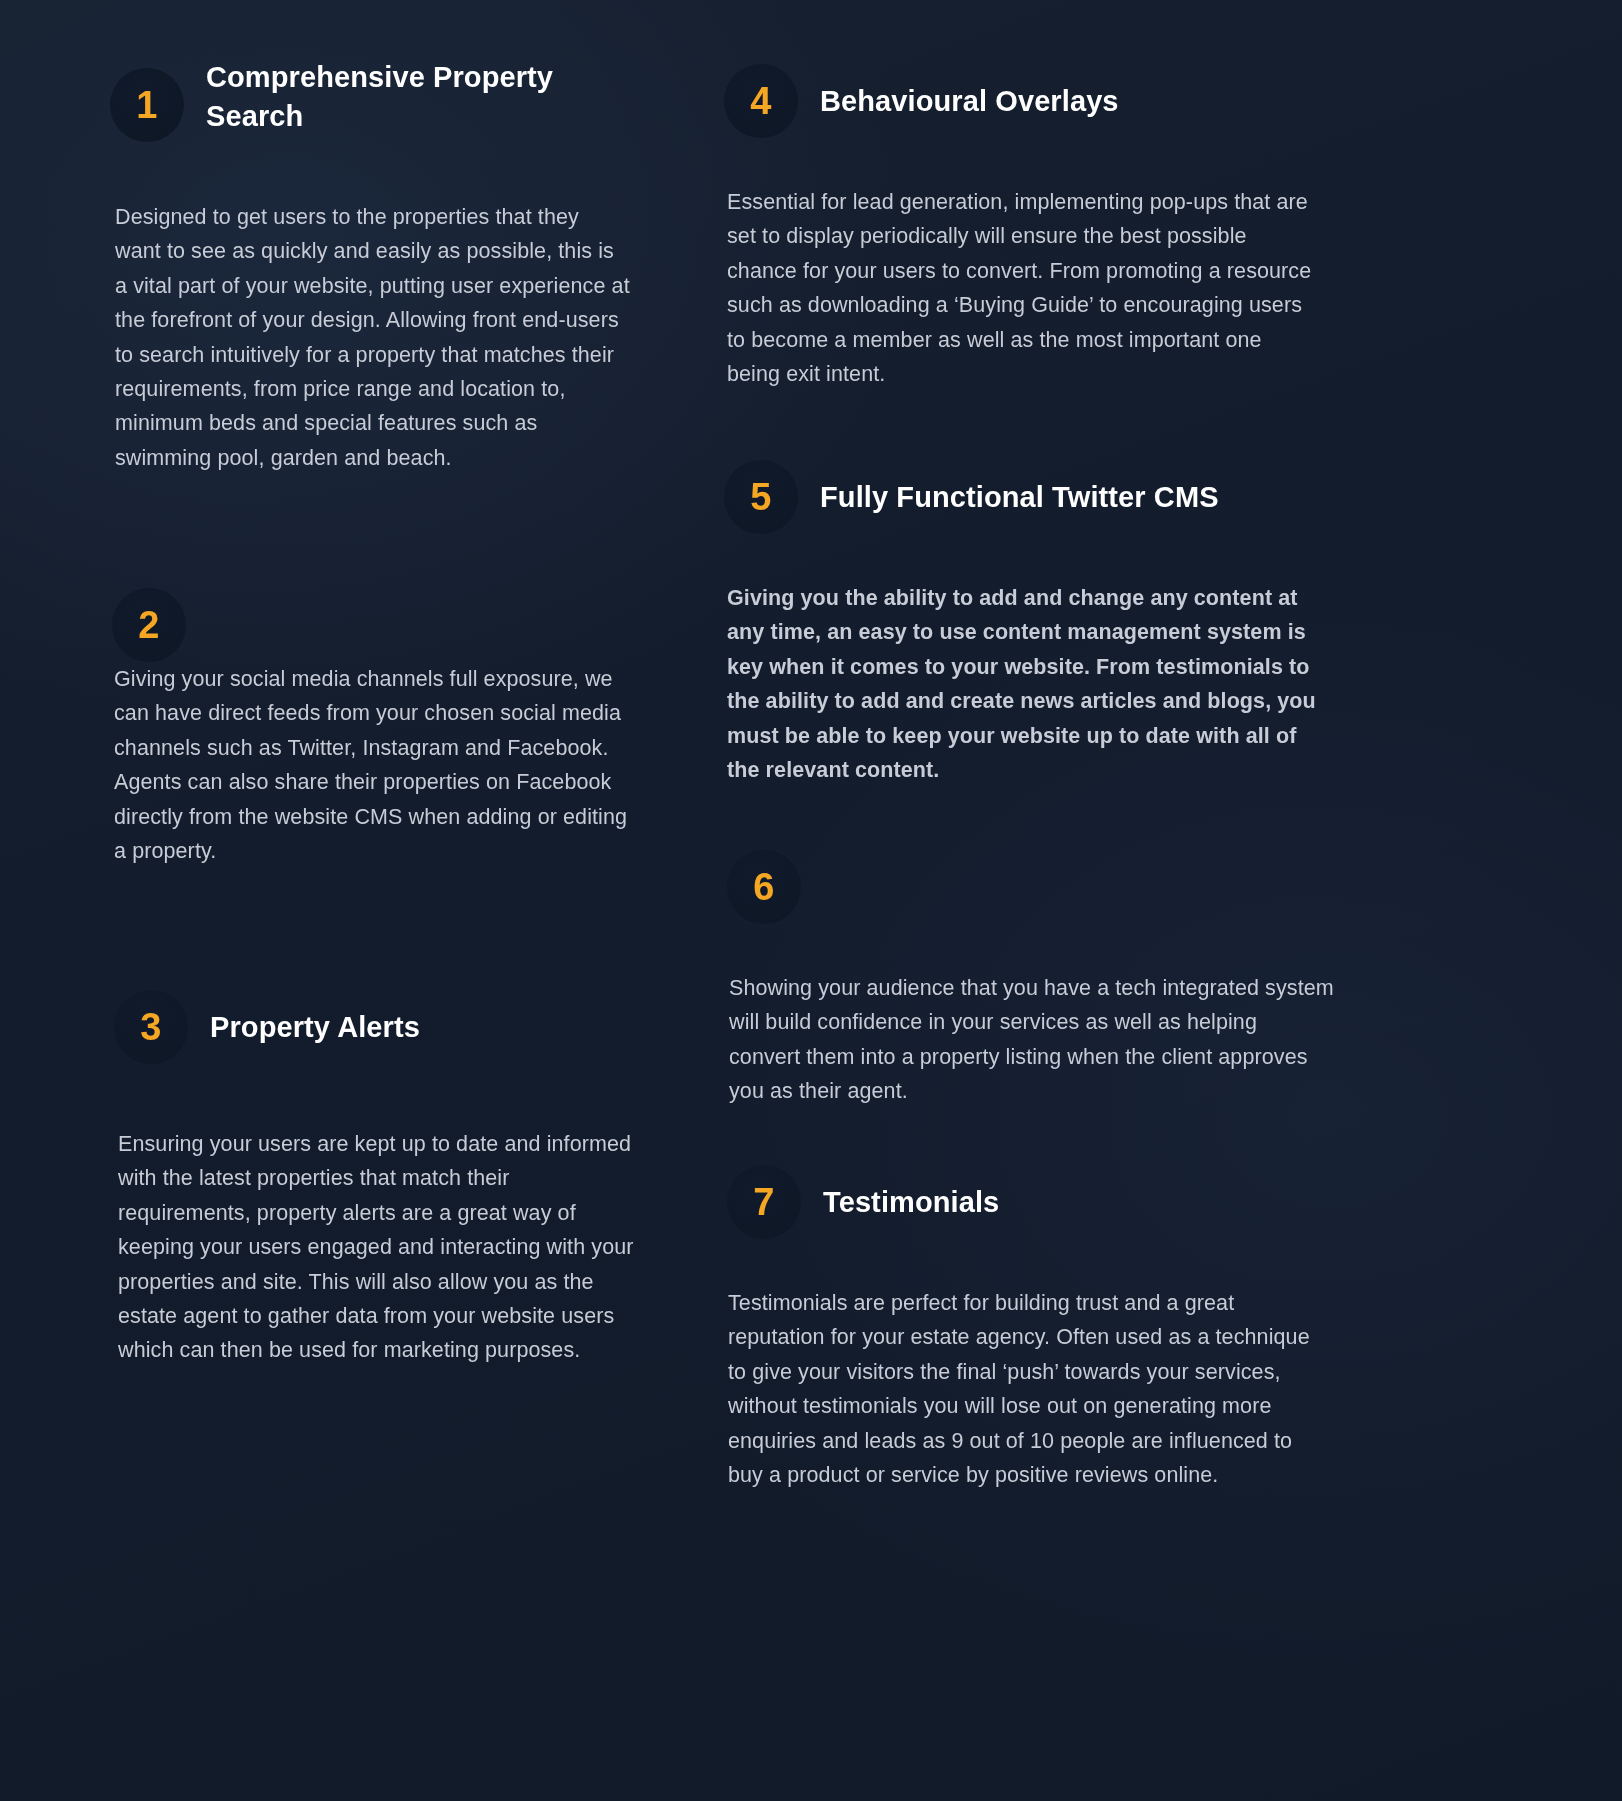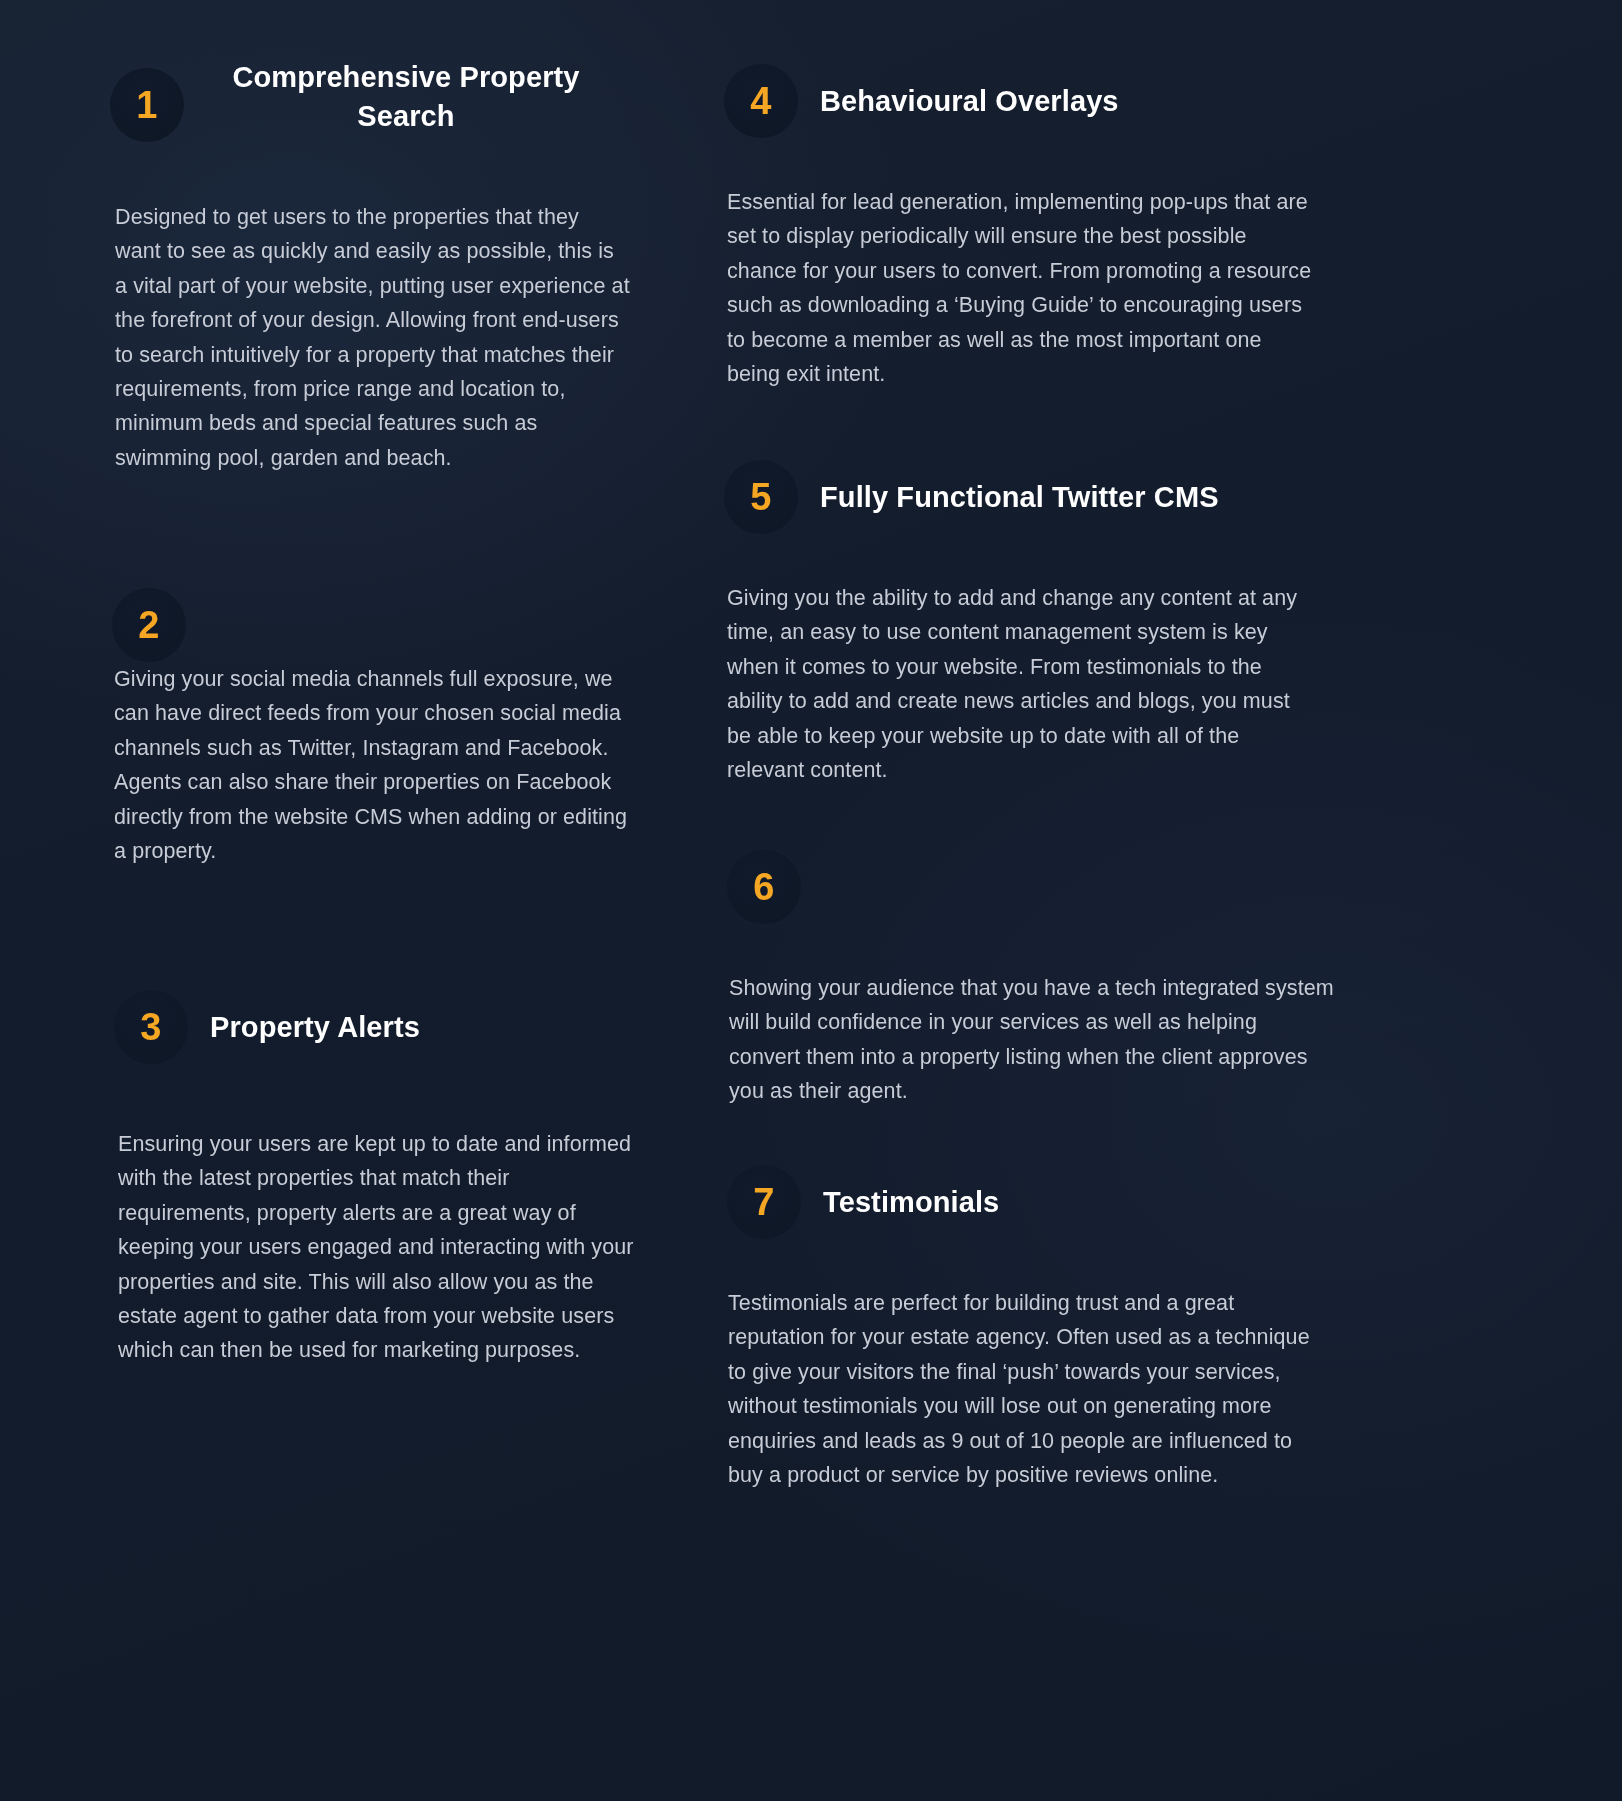--- a/index.html
+++ b/index.html
@@ -59,21 +59,21 @@
 </head>
 <body>
 
 <div class="page">
 
   <div class="col col-left">
 
     <div class="block" style="left:110px; top:58px; width:520px;">
       <div class="head" style="align-items:flex-start;">
         <div class="badge" style="margin-top:10px;">1</div>
-        <div class="title" style="max-width:400px;text-align:center;">Comprehensive Property Search</div>
+        <div class="title" style="max-width:400px;">Comprehensive Property Search</div>
       </div>
       <div class="body-text" style="margin-top:58px; margin-left:5px; width:515px;">Designed to get users to the properties that they want to see as quickly and easily as possible, this is a vital part of your website, putting user experience at the forefront of your design. Allowing front end-users to search intuitively for a property that matches their requirements, from price range and location to, minimum beds and special features such as swimming pool, garden and beach.</div>
     </div>
 
     <div class="block" style="left:112px; top:588px; width:560px;">
       <div class="head">
         <div class="badge">2</div>
       </div>
       <div class="body-text" style="margin-left:2px; width:530px;">Giving your social media channels full exposure, we can have direct feeds from your chosen social media channels such as Twitter, Instagram and Facebook. Agents can also share their properties on Facebook directly from the website CMS when adding or editing a property.</div>
     </div>
@@ -96,21 +96,21 @@
         <div class="title">Behavioural Overlays</div>
       </div>
       <div class="body-text" style="margin-top:47px; margin-left:3px; width:590px;">Essential for lead generation, implementing pop-ups that are set to display periodically will ensure the best possible chance for your users to convert. From promoting a resource such as downloading a ‘Buying Guide’ to encouraging users to become a member as well as the most important one being exit intent.</div>
     </div>
 
     <div class="block" style="left:24px; top:460px; width:620px;">
       <div class="head">
         <div class="badge">5</div>
         <div class="title">Fully Functional Twitter CMS</div>
       </div>
-      <div class="body-text" style="margin-top:47px; margin-left:3px; width:590px;">Giving you the ability to add and change any content at any time, an easy to use content management system is key when it comes to your website. From testimonials to the ability to add and create news articles and blogs, you must be able to keep your website up to date with all of the relevant content.</div>
+      <div class="body-text" style="margin-top:47px; margin-left:3px; width:590px;font-weight:bold;">Giving you the ability to add and change any content at any time, an easy to use content management system is key when it comes to your website. From testimonials to the ability to add and create news articles and blogs, you must be able to keep your website up to date with all of the relevant content.</div>
     </div>
 
     <div class="block" style="left:27px; top:850px; width:620px;">
       <div class="head">
         <div class="badge">6</div>
       </div>
       <div class="body-text" style="margin-top:47px; margin-left:2px; width:605px;">Showing your audience that you have a tech integrated system will build confidence in your services as well as helping convert them into a property listing when the client approves you as their agent.</div>
     </div>
 
     <div class="block" style="left:27px; top:1165px; width:620px;">

